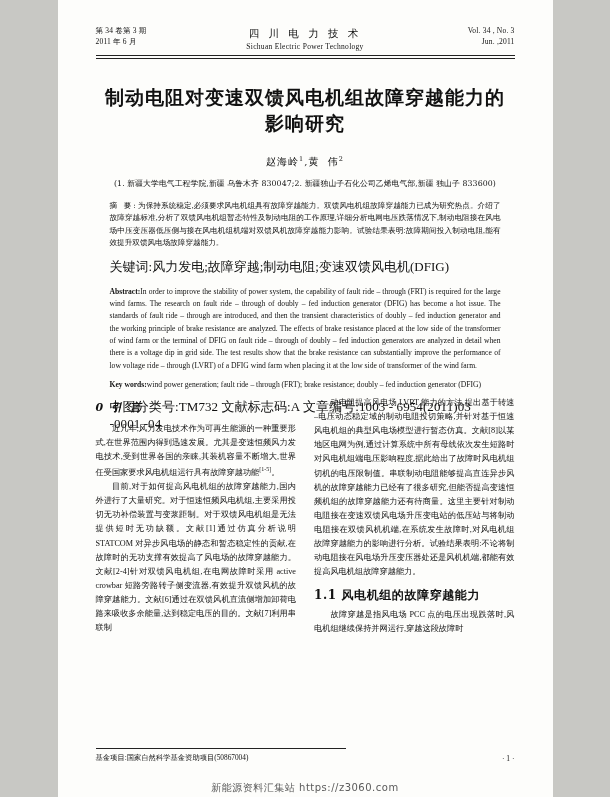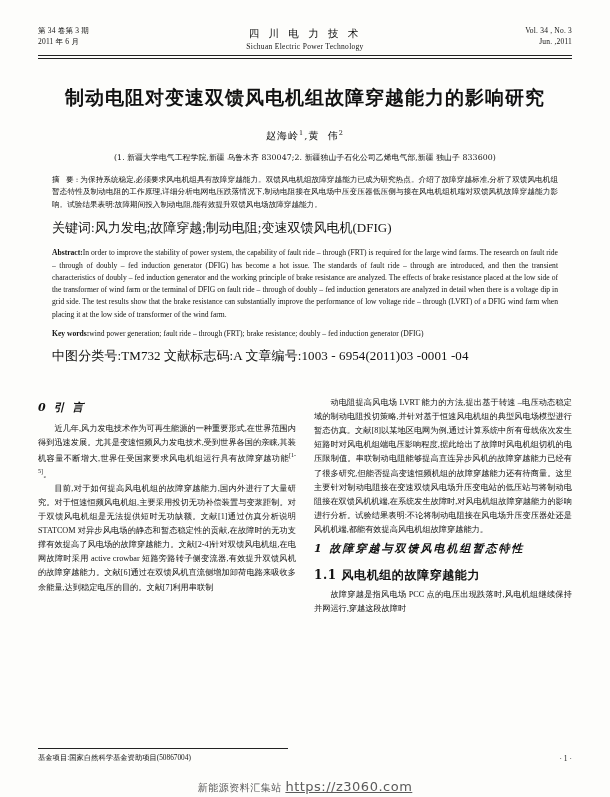--- a/index.html
+++ b/index.html
@@ -1,21 +1,21 @@
 <!DOCTYPE html>
 <html><head>
 <meta charset="utf-8">
 <style>
   html, body {
     margin: 0;
     padding: 0;
     background: #c8c8c4;
   }
   .page {
-    width: 610px;
+    width: 495px;
     height: 797px;
     background: #fdfdfb;
     position: relative;
     margin: 0 auto;
     font-family: "Liberation Serif", serif;
     color: #111;
     overflow: hidden;
   }
   .inner {
     position: absolute;
@@ -182,21 +182,21 @@
     position: absolute;
     left: 0;
     right: 0;
     bottom: 2px;
     text-align: center;
     font-size: 10px;
     color: #5a5a5a;
     font-family: "DejaVu Sans", sans-serif;
     letter-spacing: 0.5px;
   }
-  .watermark .url { font-size: 13px; text-decoration: underline; }
+  .watermark .url { font-size: 10px; }
 </style>
 </head>
 <body>
 
 <div class="page">
   <div class="inner">
 
     <div class="runhead">
       <div class="left">
         <div>第 34 卷第 3 期</div>
@@ -239,21 +239,20 @@
     <div class="clsline">中图分类号:TM732   文献标志码:A   文章编号:1003 - 6954(2011)03 -0001 -04</div>
 
     <div class="cols">
       <div class="col">
         <div class="sec">0  引  言</div>
         <p>近几年,风力发电技术作为可再生能源的一种重要形式,在世界范围内得到迅速发展。尤其是变速恒频风力发电技术,受到世界各国的亲睐,其装机容量不断增大,世界任受国家要求风电机组运行具有故障穿越功能<sup>[1-5]</sup>。</p>
         <p>目前,对于如何提高风电机组的故障穿越能力,国内外进行了大量研究。对于恒速恒频风电机组,主要采用投切无功补偿装置与变浆距制。对于双馈风电机组是无法提供短时无功缺额。文献[1]通过仿真分析说明 STATCOM 对异步风电场的静态和暂态稳定性的贡献,在故障时的无功支撑有效提高了风电场的故障穿越能力。文献[2-4]针对双馈风电机组,在电网故障时采用 active crowbar 短路旁路转子侧变流器,有效提升双馈风机的故障穿越能力。文献[6]通过在双馈风机直流侧增加卸荷电路来吸收多余能量,达到稳定电压的目的。文献[7]利用串联制</p>
       </div>
       <div class="col">
         <p>动电阻提高风电场 LVRT 能力的方法,提出基于转速 –电压动态稳定域的制动电阻投切策略,并针对基于恒速风电机组的典型风电场模型进行暂态仿真。文献[8]以某地区电网为例,通过计算系统中所有母线依次发生短路时对风电机组端电压影响程度,据此给出了故障时风电机组切机的电压限制值。串联制动电阻能够提高直连异步风机的故障穿越能力已经有了很多研究,但能否提高变速恒频机组的故障穿越能力还有待商量。这里主要针对制动电阻接在变速双馈风电场升压变电站的低压站与将制动电阻接在双馈风机机端,在系统发生故障时,对风电机组故障穿越能力的影响进行分析。试验结果表明:不论将制动电阻接在风电场升压变压器处还是风机机端,都能有效提高风电机组故障穿越能力。</p>
-        <div class="sec">1  故障穿越与双馈风电机组暂态特性</div>
         <div class="subsec">1.1  风电机组的故障穿越能力</div>
         <p>故障穿越是指风电场 PCC 点的电压出现跌落时,风电机组继续保持并网运行,穿越这段故障时</p>
       </div>
     </div>
 
     <div class="fundrule"></div>
     <div class="fund">基金项目:国家自然科学基金资助项目(50867004)</div>
     <div class="pageno">· 1 ·</div>
   </div>
 

